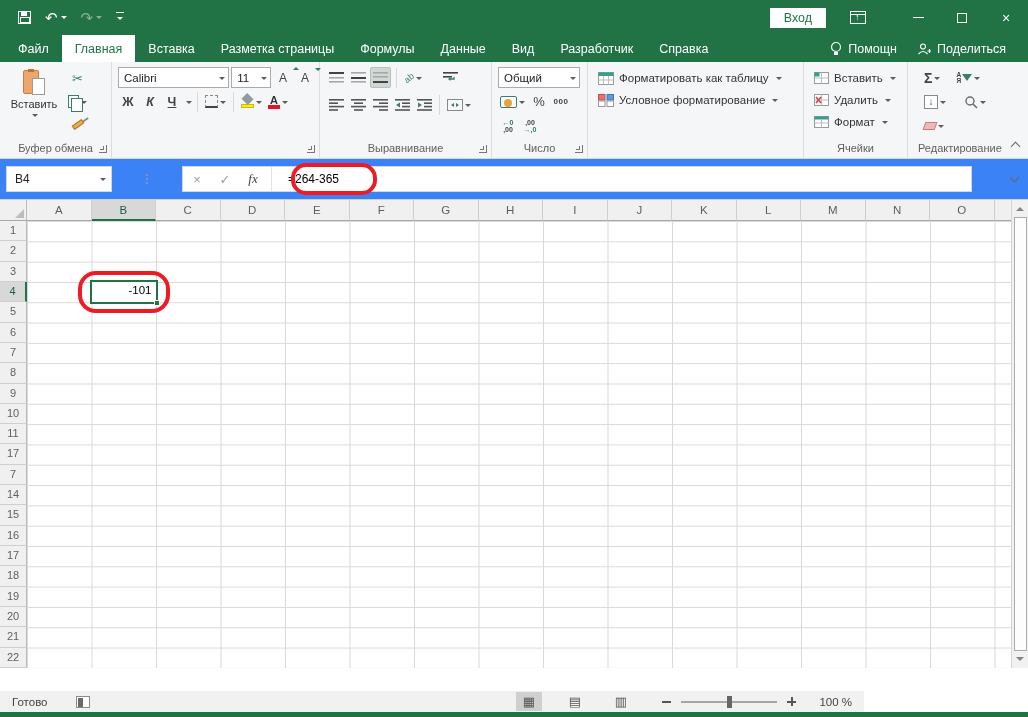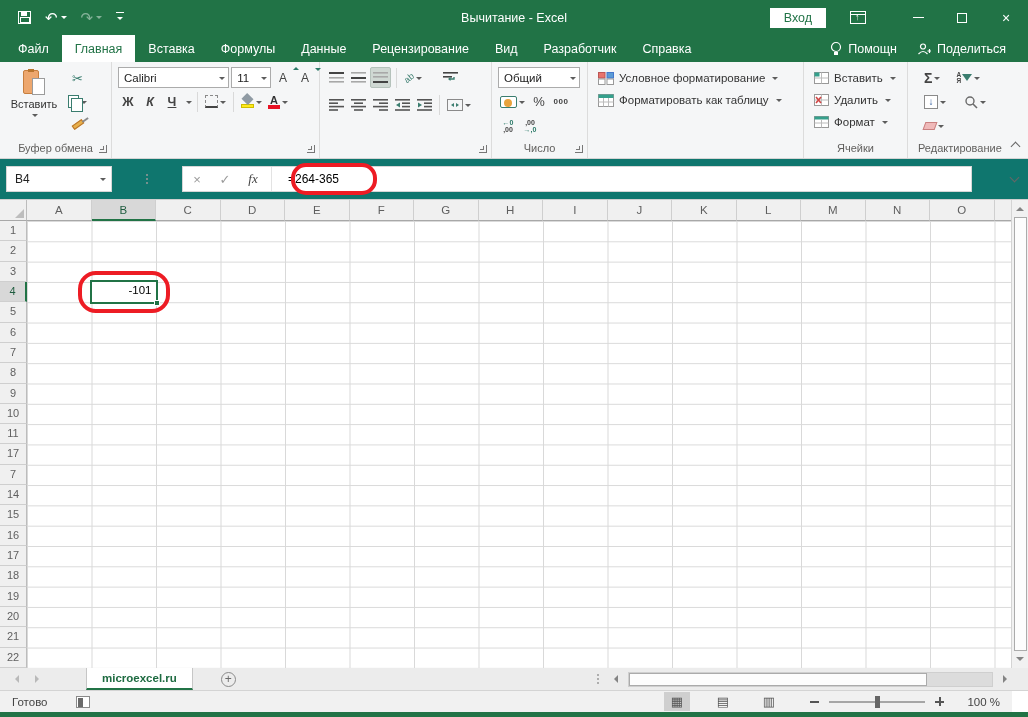--- a/index.html
+++ b/index.html
@@ -97,21 +97,21 @@
   
   .sum-glyph { font-size:14px; font-weight:bold; color:#444; line-height:14px; }
   .sort-ico { display:flex; align-items:center; gap:1px; }
   .sort-letters { font-size:6.5px; line-height:6px; font-weight:bold; color:#444; display:flex; flex-direction:column; }
   .funnel { width:0; height:0; border-left:5px solid transparent; border-right:5px solid transparent; border-top:7px solid #3a7d6f; }
   .filldown-ico { width:14px; height:14px; border:1px solid #8a8a8a; background:#fff; color:#2b579a; font-weight:bold; font-size:10px; text-align:center; line-height:12px; }
   .eraser-ico { width:12px; height:8px; background:#efb9b9; border:1px solid #c98080; transform:skewX(-20deg); }
   .chevup { position:absolute; right:9px; bottom:8px; width:7px; height:7px; border-left:1.5px solid #666; border-top:1.5px solid #666; transform:rotate(45deg); }
 
   
-  .formulabar { position:absolute; left:0; top:159px; width:1028px; height:41px; background:#0f766e; border-bottom:1px solid #cfcfcf; display:flex; align-items:center;gap:28px; }
+  .formulabar { position:absolute; left:0; top:159px; width:1028px; height:41px; background:#3b82f6; border-bottom:1px solid #cfcfcf; display:flex; align-items:center;gap:28px; }
   .namebox { margin-left:6px; width:106px; height:26px; background:#fff; border:1px solid #d6d6d6; display:flex; align-items:center; font-size:12px; color:#222; padding-left:8px; }
   .namebox .caret-d { margin-left:auto; margin-right:5px; }
   .fb-dots { width:14px; display:flex; flex-direction:column; align-items:center; gap:2px; }
   .fb-dots i { width:2px; height:2px; background:#9a9a9a; border-radius:50%; }
   .fb-main { flex:1; height:26px; background:#fff; border:1px solid #d6d6d6; display:flex; align-items:center; position:relative; }
   .fb-btn { width:28px; text-align:center; font-size:13px; color:#9a9a9a; cursor:default; }
   .fb-fx { font-family:"Liberation Serif",serif; font-style:italic; font-size:13px; color:#444; }
   .fb-sep { width:1px; height:24px; background:#e3e3e3; margin:0 4px; }
   .fb-formula { font-size:12px; color:#000; padding-left:12px; }
   .fb-chev { width:20px; height:26px; display:flex; align-items:center; justify-content:center; margin:0 4px; }
@@ -150,21 +150,21 @@
   .sheetnav { display:flex; align-items:center; gap:16px; padding:0 12px 0 14px; }
   .sheettab { margin-left:34px; display:flex; align-items:center; padding:0 15px; background:#fff; border-left:1px solid #c6c6c6; border-right:1px solid #c6c6c6; border-bottom:2px solid #217346; font-size:11.5px; font-weight:bold; color:#1e6b41; cursor:default; }
   .addsheet { width:15px; height:15px; border:1px solid #8a8a8a; border-radius:50%; color:#6a6a6a; font-size:12px; line-height:13px; text-align:center; margin:auto 0 auto 28px; cursor:default; }
   .hscroll-zone { margin-left:auto; display:flex; align-items:center; gap:6px; padding-right:16px; }
   .hs-dots { display:flex; flex-direction:column; gap:2px; margin-right:4px; }
   .hs-dots i { width:2px; height:2px; background:#9a9a9a; border-radius:50%; }
   .hscroll { width:365px; height:15px; background:#dcdcdc; border:1px solid #cfcfcf; display:flex; align-items:center; }
   .hthumb { width:82%; height:13px; background:#fdfdfd; border:1px solid #ababab; }
 
   
-  .statusbar { position:absolute; left:0; top:691px; width:1012px; height:21px; background:#f1f1f1; display:flex; align-items:center; font-size:11.5px; color:#444; }
+  .statusbar { position:absolute; left:0; top:691px; width:864px; height:21px; background:#f1f1f1; display:flex; align-items:center; font-size:11.5px; color:#444; }
   .mode-label { margin-left:12px; }
   .macro-ico { width:14px; height:12px; border:1px solid #8a8a8a; background:#fff; margin-left:28px; position:relative; }
   .macro-ico::before { content:""; position:absolute; left:1px; top:1px; width:5px; height:9px; background:#6a6a6a; }
   .sb-right { margin-left:auto; display:flex; align-items:center; }
   .viewbtns { display:flex; gap:20px; margin-right:28px; }
   .viewbtn { width:26px; height:19px; display:flex; align-items:center; justify-content:center; font-size:13px; color:#555; cursor:default; }
   .viewbtn.active { background:#cfcfcf; }
   .zoomctl { display:flex; align-items:center; gap:10px; margin-right:10px; }
   .zminus { width:9px; height:2px; background:#555; }
   .zplus { position:relative; width:9px; height:9px; }
@@ -191,43 +191,42 @@
         </span>
       <span class="qat-btn dim">
           <span class="undo-glyph">↷</span>
           <span class="caret-w"></span>
         </span>
       <span class="qat-btn qat-custom">
           <span class="bar"></span>
           <span class="caret-w"></span>
         </span>
     </div>
-    <div class="title-text">Вычитание - Excel</div>
     <div class="tb-right">
       <span class="signin-btn">Вход</span>
       <span class="ribopt-ico"></span>
       <span class="win-btn">
           <span class="min-bar"></span>
         </span>
       <span class="win-btn">
           <span class="max-box"></span>
         </span>
       <span class="win-btn">
           <span>×</span>
         </span>
     </div>
   </div>
 
   <div class="tabbar">
     <span class="tab" style="padding-left:18px">Файл</span>
     <span class="tab active">Главная</span>
     <span class="tab">Вставка</span>
+    <span class="tab">Разметка страницы</span>
     <span class="tab">Формулы</span>
     <span class="tab">Данные</span>
-    <span class="tab">Рецензирование</span>
     <span class="tab">Вид</span>
     <span class="tab">Разработчик</span>
     <span class="tab">Справка</span>
     <div class="tab-actions">
       <span class="tab-action">
         <svg class="bulb-ico" width="12" height="15">
             <circle cx="6" cy="6" r="4.5" fill="none" stroke="#fff" stroke-width="1.2"></circle>
             <rect x="4" y="11" width="4" height="3" fill="#fff"></rect>
           </svg>
         <span>Помощн</span>
@@ -406,20 +405,21 @@
           <span class="vsep"></span>
           <span class="ribtn">
               <svg width="16" height="12">
                 <rect x="0.5" y="0.5" width="15" height="11" fill="none" stroke="#8a8a8a"></rect>
                 <path d="M4 6 l3-2 v4 z M12 6 l-3-2 v4 z" fill="#3a7d6f"></path>
               </svg>
               <span class="caret-d"></span>
             </span>
         </div>
       </div>
+      <div class="rg-label">Выравнивание</div>
       <span class="dlg"></span>
     </div>
 
     <div class="rgroup" style="width:96px">
       <div class="rg-content">
         <div class="rrow">
           <div class="combo" style="width:82px">
               <span>Общий</span>
               <span class="caret-d"></span>
             </div>
@@ -446,39 +446,39 @@
               </span>
             </span>
         </div>
       </div>
       <div class="rg-label">Число</div>
       <span class="dlg"></span>
     </div>
 
     <div class="rgroup" style="width:216px">
       <div class="rg-content" style="padding-left:10px">
-        <div class="stylerow">
-          <svg width="16" height="13">
-              <rect x="0.5" y="0.5" width="6.5" height="5.5" fill="#e8736c" stroke="#b55"></rect>
-              <rect x="9" y="0.5" width="6.5" height="5.5" fill="#5b9bd5" stroke="#47c"></rect>
-              <rect x="0.5" y="7" width="6.5" height="5.5" fill="#fff" stroke="#999"></rect>
-              <rect x="9" y="7" width="6.5" height="5.5" fill="#fff" stroke="#999"></rect>
-            </svg>
-          <span>Условное форматирование</span>
-            <span class="caret-d"></span>
-        </div>
         <div class="stylerow">
           <svg width="16" height="13">
               <rect x="0.5" y="0.5" width="15" height="12" fill="#fff" stroke="#999"></rect>
               <rect x="0.5" y="0.5" width="15" height="3.5" fill="#35a08c"></rect>
               <line x1="5.5" y1="4" x2="5.5" y2="12.5" stroke="#bbb"></line>
               <line x1="10.5" y1="4" x2="10.5" y2="12.5" stroke="#bbb"></line>
               <line x1="0.5" y1="8" x2="15.5" y2="8" stroke="#bbb"></line>
             </svg>
           <span>Форматировать как таблицу</span>
+            <span class="caret-d"></span>
+        </div>
+        <div class="stylerow">
+          <svg width="16" height="13">
+              <rect x="0.5" y="0.5" width="6.5" height="5.5" fill="#e8736c" stroke="#b55"></rect>
+              <rect x="9" y="0.5" width="6.5" height="5.5" fill="#5b9bd5" stroke="#47c"></rect>
+              <rect x="0.5" y="7" width="6.5" height="5.5" fill="#fff" stroke="#999"></rect>
+              <rect x="9" y="7" width="6.5" height="5.5" fill="#fff" stroke="#999"></rect>
+            </svg>
+          <span>Условное форматирование</span>
             <span class="caret-d"></span>
         </div>
       </div>
     </div>
 
     <div class="rgroup" style="width:104px">
       <div class="rg-content" style="padding-left:10px">
         <div class="cellrow">
           <svg width="15" height="12">
               <rect x="0.5" y="0.5" width="14" height="11" fill="#fff" stroke="#999"></rect>
@@ -634,44 +634,20 @@
         </span>
       <span class="vthumb"></span>
       <span class="scr-arrow">
           <span class="tri-dn"></span>
         </span>
     </div>
     <div class="sel-cell" style="left: 90px; top: 80.4545px; width: 67.5px; height: 23.3182px;"><span>-101</span><span class="fill-handle"></span></div>
     <div class="oval" style="left: 78px; top: 71.4545px; width: 91.5px; height: 41.3182px;"></div>
   </div>
 
-  <div class="sheetbar">
-    <div class="sheetnav">
-      <span class="tri-lf" style="border-right-color:#b9b9b9"></span>
-      <span class="tri-rt" style="border-left-color:#b9b9b9"></span>
-    </div>
-    <div class="sheettab">microexcel.ru</div>
-    <span class="addsheet">+</span>
-    <div class="hscroll-zone">
-      <span class="hs-dots">
-          <i></i>
-          <i></i>
-          <i></i>
-        </span>
-      <span class="scr-arrow">
-          <span class="tri-lf"></span>
-        </span>
-      <div class="hscroll">
-          <span class="hthumb"></span>
-        </div>
-      <span class="scr-arrow">
-          <span class="tri-rt"></span>
-        </span>
-    </div>
-  </div>
 
   <div class="statusbar">
     <span class="mode-label">Готово</span>
     <span class="macro-ico"></span>
     <div class="sb-right">
       <div class="viewbtns">
         <span class="viewbtn active">
             <span>▦</span>
           </span>
         <span class="viewbtn">

